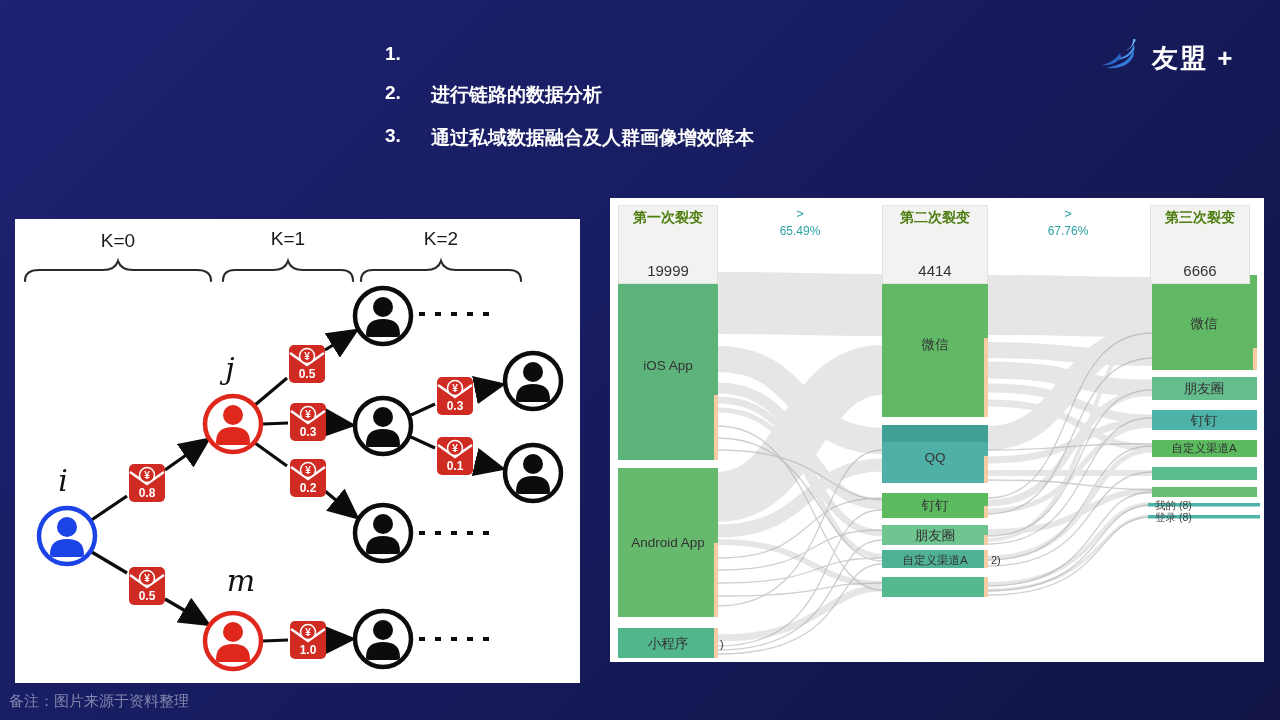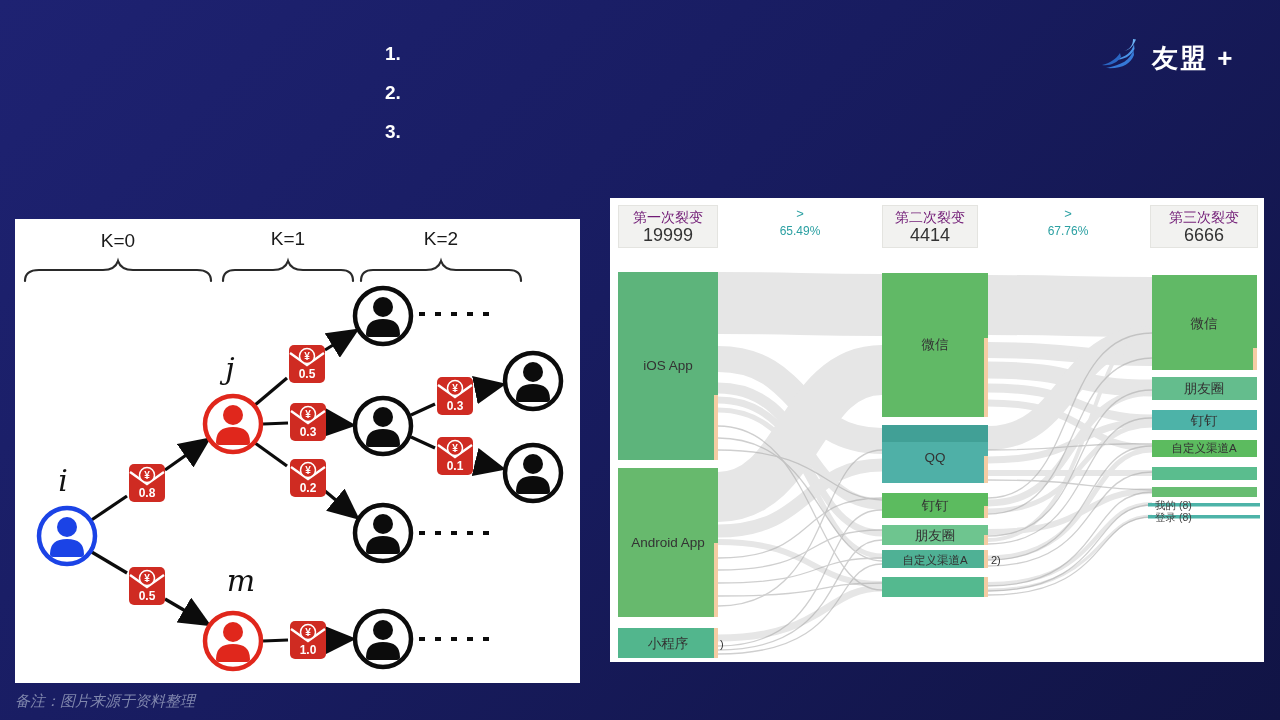--- a/index.html
+++ b/index.html
@@ -11,26 +11,26 @@
   .header-block{position:absolute;left:385px;top:27px;width:680px;}
   .slide-title{color:#ffffff;font-size:27px;font-weight:bold;letter-spacing:1px;}
   .points{margin-top:16px;display:flex;flex-direction:column;gap:17px;}
   .point{display:flex;color:#ffffff;font-weight:bold;font-size:19px;}
   .point .num{width:46px;flex:0 0 46px;}
   .logo{position:absolute;left:1100px;top:38px;display:flex;align-items:center;gap:10px;}
   .logo-text{color:#ffffff;font-size:26px;font-weight:bold;letter-spacing:2px;text-align:center;}
   .panel{position:absolute;background:#ffffff;}
   #left-panel{left:15px;top:198px;width:565px;height:464px;margin-top:21px;}
   #right-panel{left:610px;top:198px;width:654px;height:464px;}
-  .footer-note{position:absolute;left:15px;top:692px;color:#8087ad;font-size:15px;font-style:italic;}
+  .footer-note{position:absolute;left:9px;top:692px;color:#8087ad;font-size:15px;}
   
   .stage-box{position:absolute;top:7px;background:#f2f2f0;border:1px solid #e4e4e0;
     box-sizing:border-box;text-align:center;padding:3px 2px;}
-  .stage-label{font-size:14px;font-weight:normal;color:#701a75;line-height:17px;}
-  .stage-value{font-size:18px;color:#333333;line-height:18px;}
+  .stage-label{font-size:14px;font-weight:bold;color:#4d7c0f;line-height:17px;}
+  .stage-value{font-size:15px;color:#333333;line-height:18px;margin-top:36px;}
   .rate{position:absolute;top:9px;width:120px;text-align:center;color:#2ba0a2;}
   .rate .arrow{font-size:13px;line-height:14px;}
   .rate .val{font-size:12px;line-height:20px;}
   svg{display:block;}
   .sankey-svg{position:absolute;left:0;top:0;}
   .nlabel{font-size:13.5px;fill:#333333;}
   .nlabel-sm{font-size:11.5px;fill:#333333;}
   .nlabel-xs{font-size:10.5px;fill:#444444;}
   .frag{font-size:11px;fill:#333333;}
   .klabel{font-size:19px;fill:#1a1a1a;}
@@ -41,23 +41,25 @@
 </head>
 <body>
 
 <div class="header-block">
   <div class="points">
     <div class="point">
       <span class="num">1.</span>
     </div>
     <div class="point">
       <span class="num">2.</span>
+      <span>进行链路的数据分析</span>
     </div>
     <div class="point">
       <span class="num">3.</span>
+      <span>通过私域数据融合及人群画像增效降本</span>
     </div>
   </div>
 </div>
 
 <div class="logo">
   <span>
     <svg width="42" height="40" viewBox="0 0 42 40">
       <path d="M33,1 C33,7 30,11 24,13 C29,12 32.5,9 34.5,4.5 L36,1.5 Z" fill="#6db3f5"></path>
       <path d="M34,6 C32,14 26,19 14,22 C24,22 31,18 34.5,11 Z" fill="#4b94e8"></path>
       <path d="M33.5,12 C30,22 22,27 6,30 C22,31 30.5,26 34,17 Z" fill="#3579d8"></path>
@@ -325,27 +327,27 @@
   </svg>
 
   <div class="stage-box" style="left:8px;width:100px;">
     <div class="stage-label">第一次裂变</div>
     <div class="stage-value">19999</div>
   </div>
   <div class="rate" style="left:130px;">
     <div class="arrow">&gt;</div>
     <div class="val">65.49%</div>
   </div>
-  <div class="stage-box" style="left:272px;width:96px;">
+  <div class="stage-box" style="left:272px;width:106px;">
     <div class="stage-label">第二次裂变</div>
     <div class="stage-value">4414</div>
   </div>
   <div class="rate" style="left:398px;">
     <div class="arrow">&gt;</div>
     <div class="val">67.76%</div>
   </div>
-  <div class="stage-box" style="left:540px;width:108px;">
+  <div class="stage-box" style="left:540px;width:100px;">
     <div class="stage-label">第三次裂变</div>
     <div class="stage-value">6666</div>
   </div>
 </div>
 
 <div class="footer-note">备注：图片来源于资料整理</div>
 
 </body></html>

